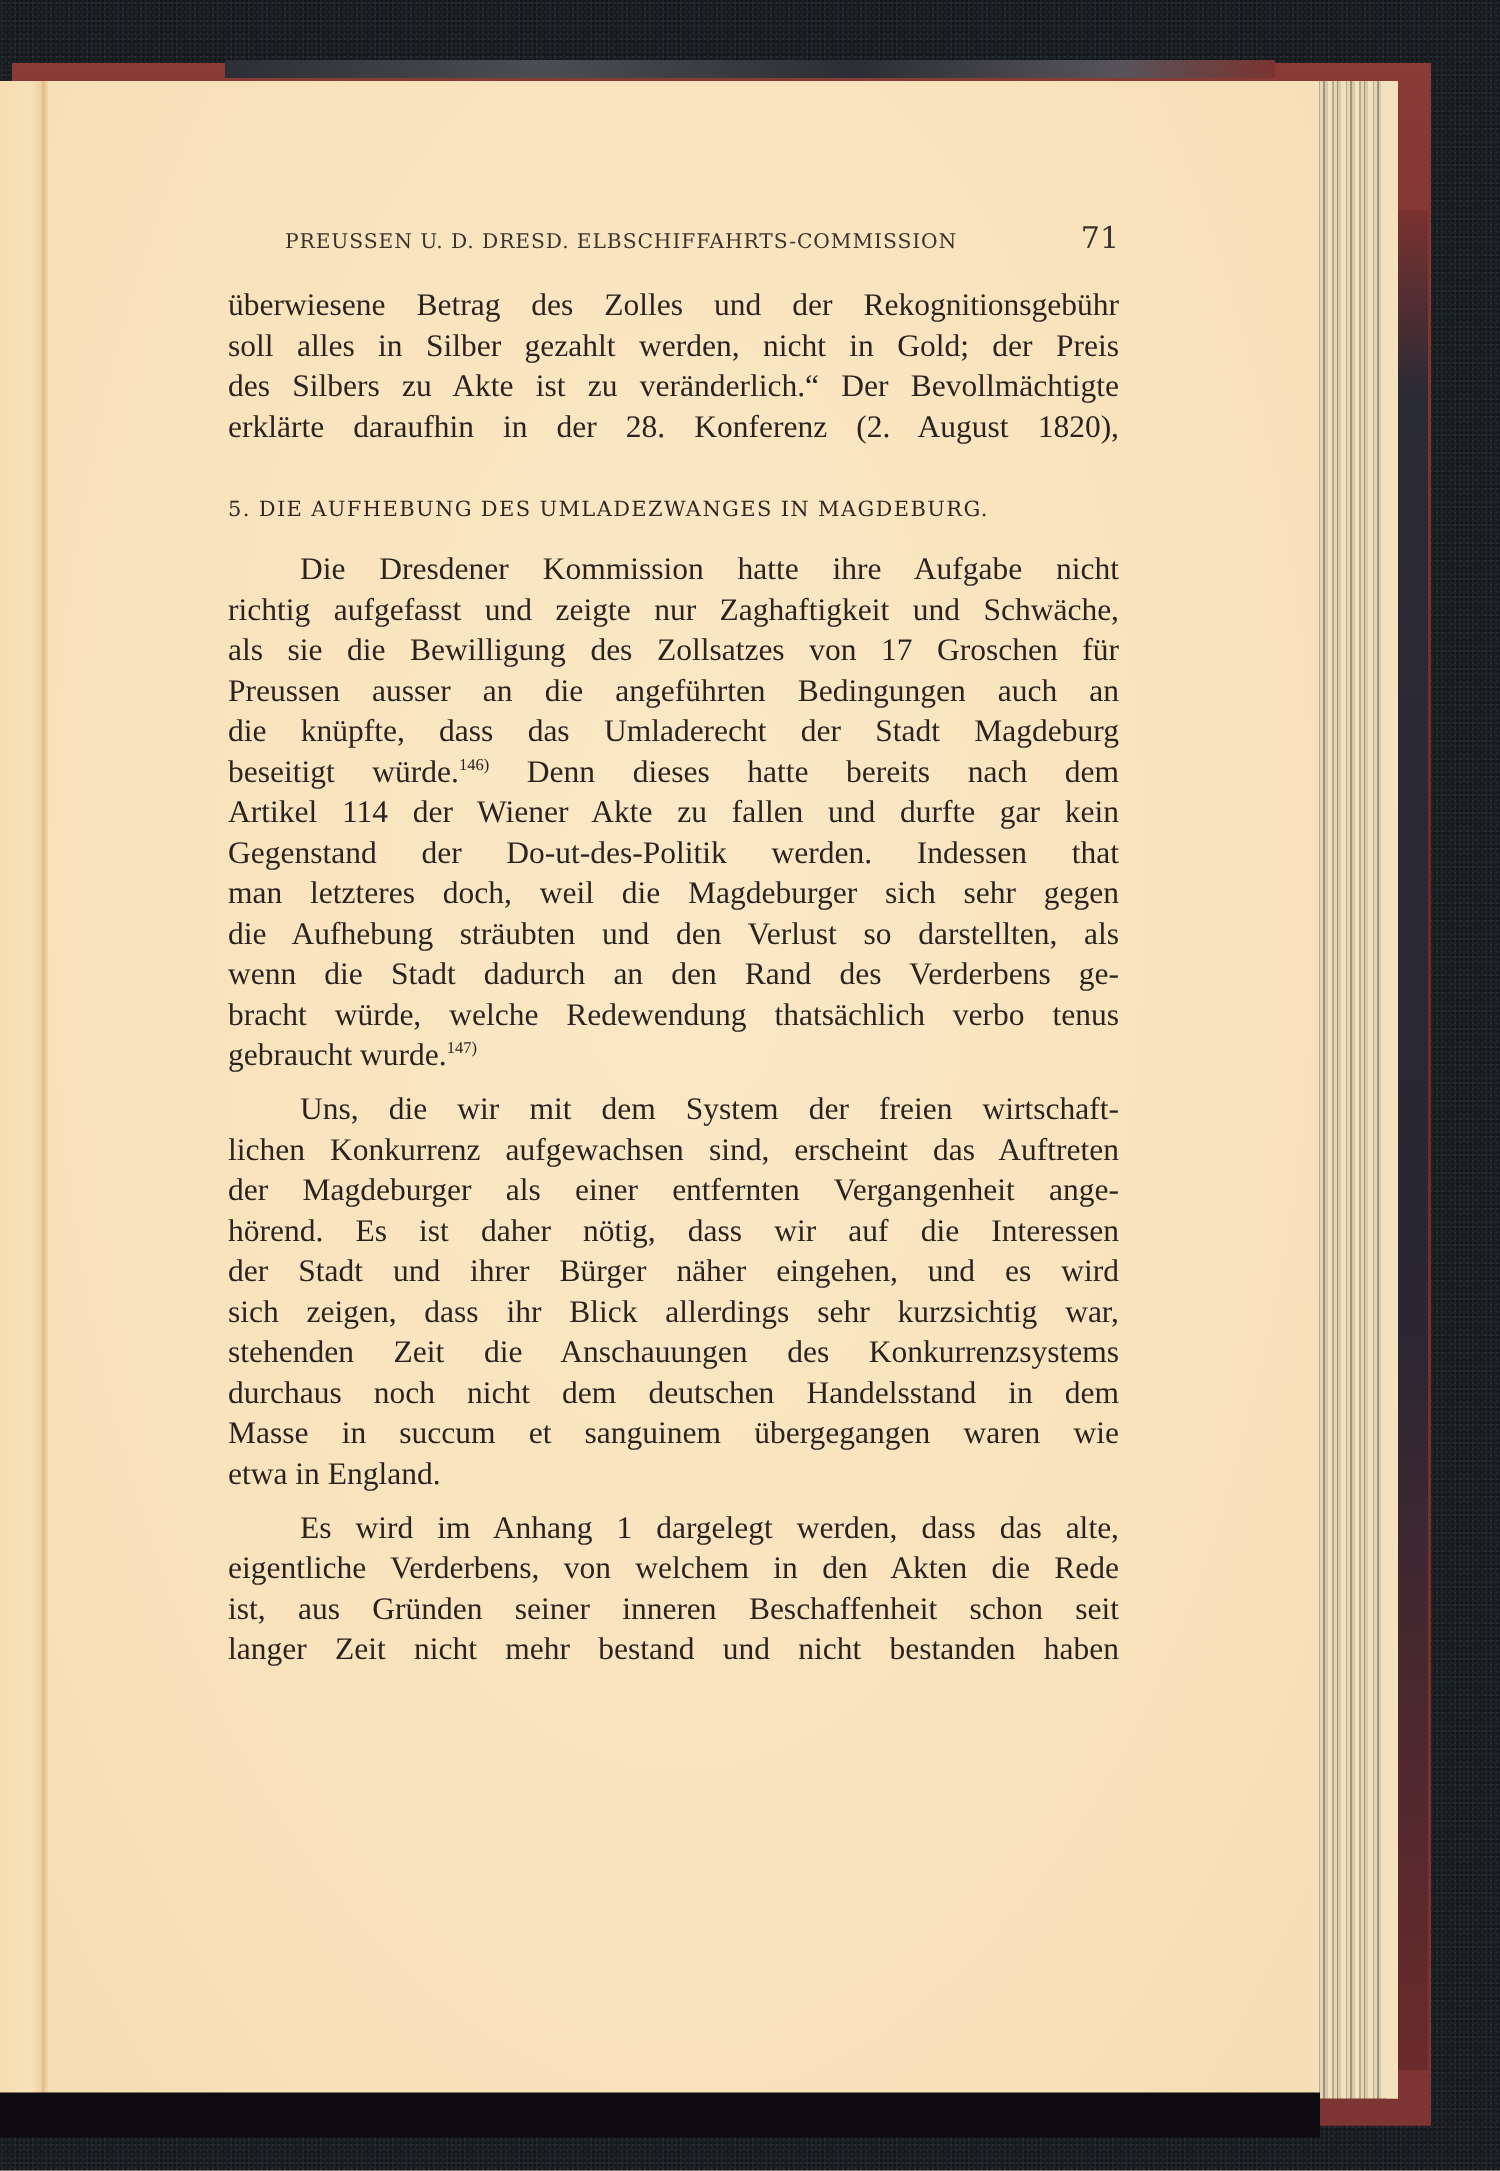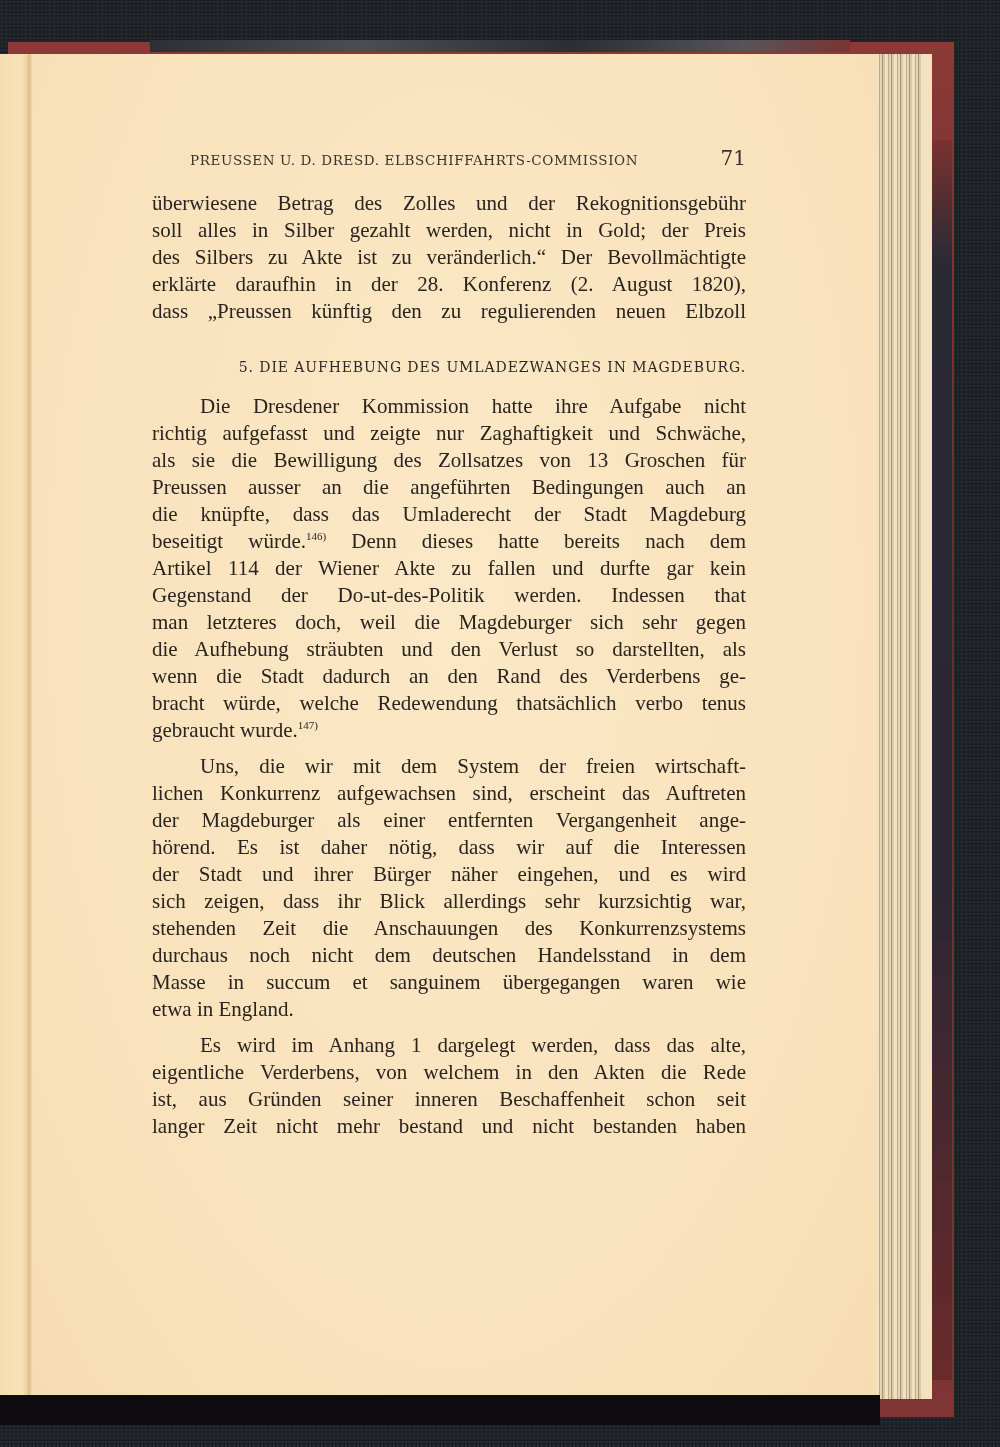--- a/index.html
+++ b/index.html
@@ -71,21 +71,21 @@
     font-family: "Liberation Serif", "DejaVu Serif", serif;
     font-size: 21px; line-height: 27px; text-align: justify;
     margin: 0; color: #2a2420;
   }
   .text.first { margin-top: 16px; }
   .text .line { display: block; text-align: justify; text-align-last: justify; white-space: nowrap; }
   .text .line.last { text-align-last: left; }
   .section-heading {
     font-family: "DejaVu Serif", "Liberation Serif", serif;
     font-size: 14px; letter-spacing: 0.9px; margin-top: 34px; margin-bottom: 18px;
-    color: #2e2823; white-space: nowrap; text-align: right;
+    color: #2e2823; white-space: nowrap;
   }
   sup { font-size: 11px; line-height: 0; vertical-align: 8px; }
   .para { margin-top: 9px; }
 </style>
 </head>
 <body>
 
 <div class="cover"></div>
 <div class="cover-top-strip"></div>
 <div class="cover-right-dark"></div>
@@ -99,29 +99,28 @@
   <div class="running-head">
     <span class="title">PREUSSEN U. D. DRESD. ELBSCHIFFAHRTS-COMMISSION</span>
     <span class="pageno">71</span>
   </div>
 
   <p class="text first">
     <span class="line">überwiesene Betrag des Zolles und der Rekognitionsgebühr</span>
     <span class="line">soll alles in Silber gezahlt werden, nicht in Gold; der Preis</span>
     <span class="line">des Silbers zu Akte ist zu veränderlich.“ Der Bevollmächtigte</span>
     <span class="line">erklärte daraufhin in der 28. Konferenz (2. August 1820),</span>
-    <span class="line">dass „Preussen künftig den zu regulierenden neuen Elbzoll</span>
   </p>
 
   <div class="section-heading">5. DIE AUFHEBUNG DES UMLADEZWANGES IN MAGDEBURG.</div>
 
   <p class="text">
     <span class="line" style="padding-left:48px">Die Dresdener Kommission hatte ihre Aufgabe nicht</span>
     <span class="line">richtig aufgefasst und zeigte nur Zaghaftigkeit und Schwäche,</span>
-    <span class="line">als sie die Bewilligung des Zollsatzes von 13 Groschen für</span>
+    <span class="line">als sie die Bewilligung des Zollsatzes von 17 Groschen für</span>
     <span class="line">Preussen ausser an die angeführten Bedingungen auch an</span>
     <span class="line">die knüpfte, dass das Umladerecht der Stadt Magdeburg</span>
     <span class="line"><span>beseitigt würde.</span><sup>146)</sup><span> Denn dieses hatte bereits nach dem</span></span>
     <span class="line">Artikel 114 der Wiener Akte zu fallen und durfte gar kein</span>
     <span class="line">Gegenstand der Do-ut-des-Politik werden. Indessen that</span>
     <span class="line">man letzteres doch, weil die Magdeburger sich sehr gegen</span>
     <span class="line">die Aufhebung sträubten und den Verlust so darstellten, als</span>
     <span class="line">wenn die Stadt dadurch an den Rand des Verderbens ge-</span>
     <span class="line">bracht würde, welche Redewendung thatsächlich verbo tenus</span>
     <span class="line last"><span>gebraucht wurde.</span><sup>147)</sup></span>

